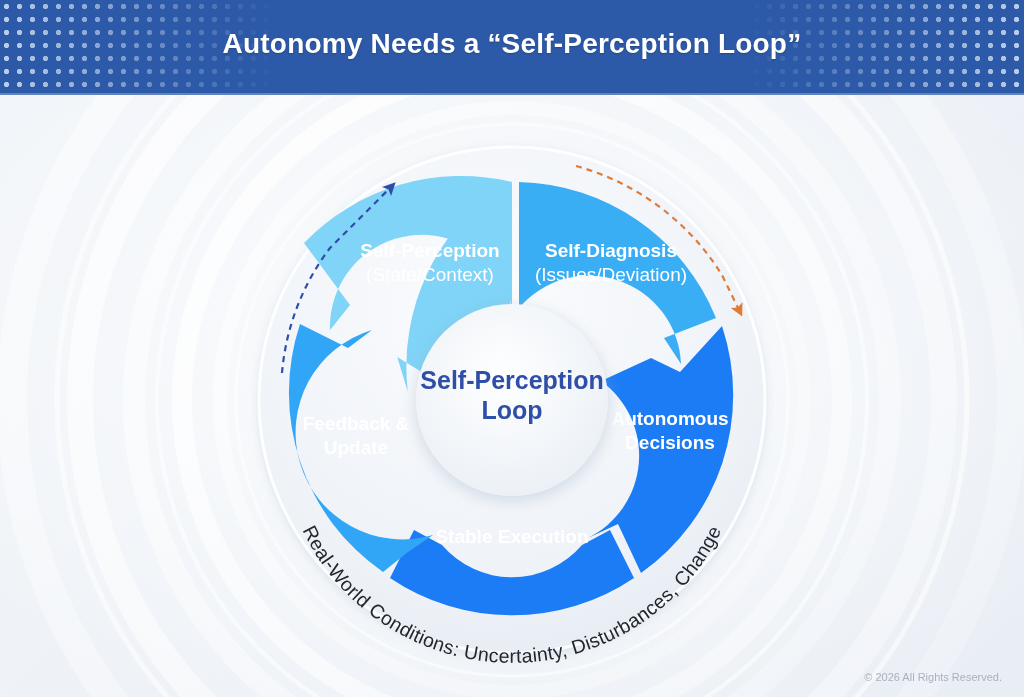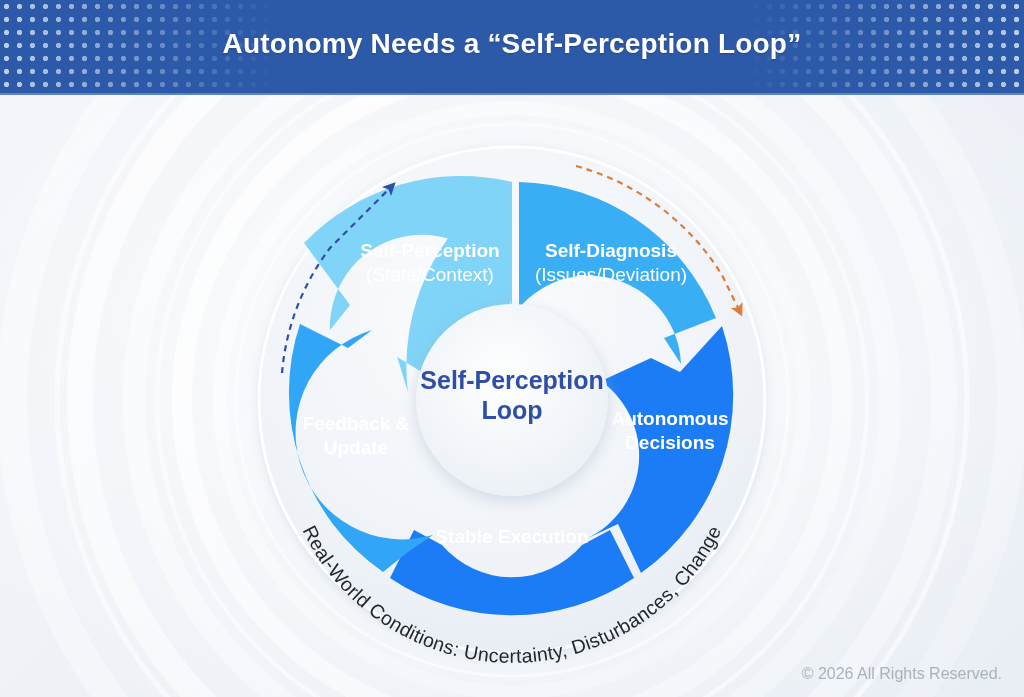--- a/index.html
+++ b/index.html
@@ -69,21 +69,21 @@
     width: 1024px;
     height: 2px;
     background: rgba(255,255,255,0.25);
   }
 
   
   #footer-copyright {
     position: absolute;
     right: 22px;
     bottom: 14px;
-    font-size: 16px;
+    font-size: 11px;
     color: #a9b1bd;
     z-index: 15;
   }
 
   
   #figure {
     position: absolute;
     left: 0; top: 0;
     width: 1024px;
     height: 697px;

